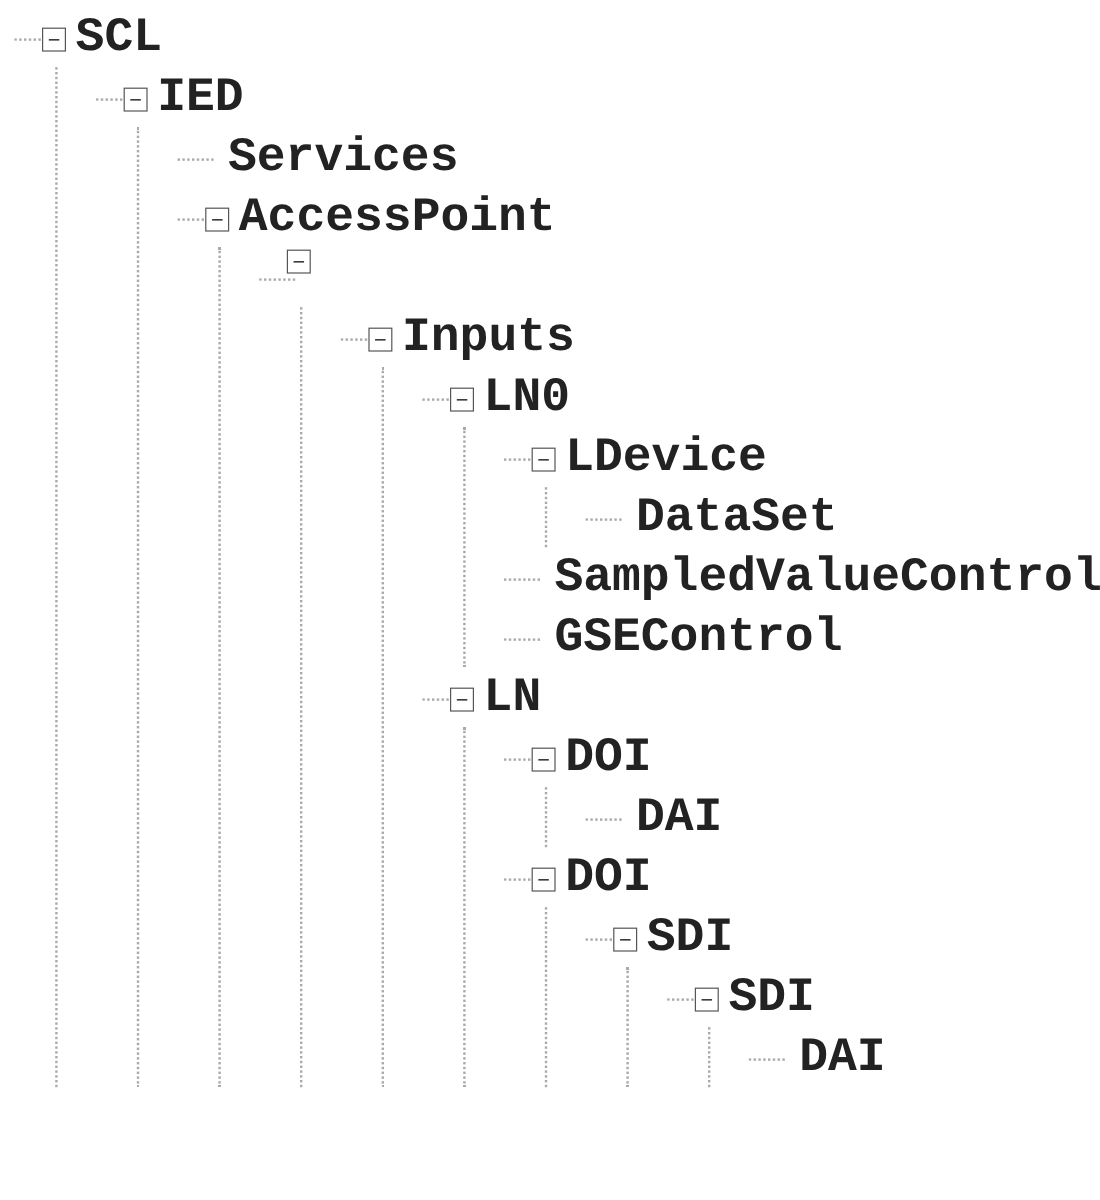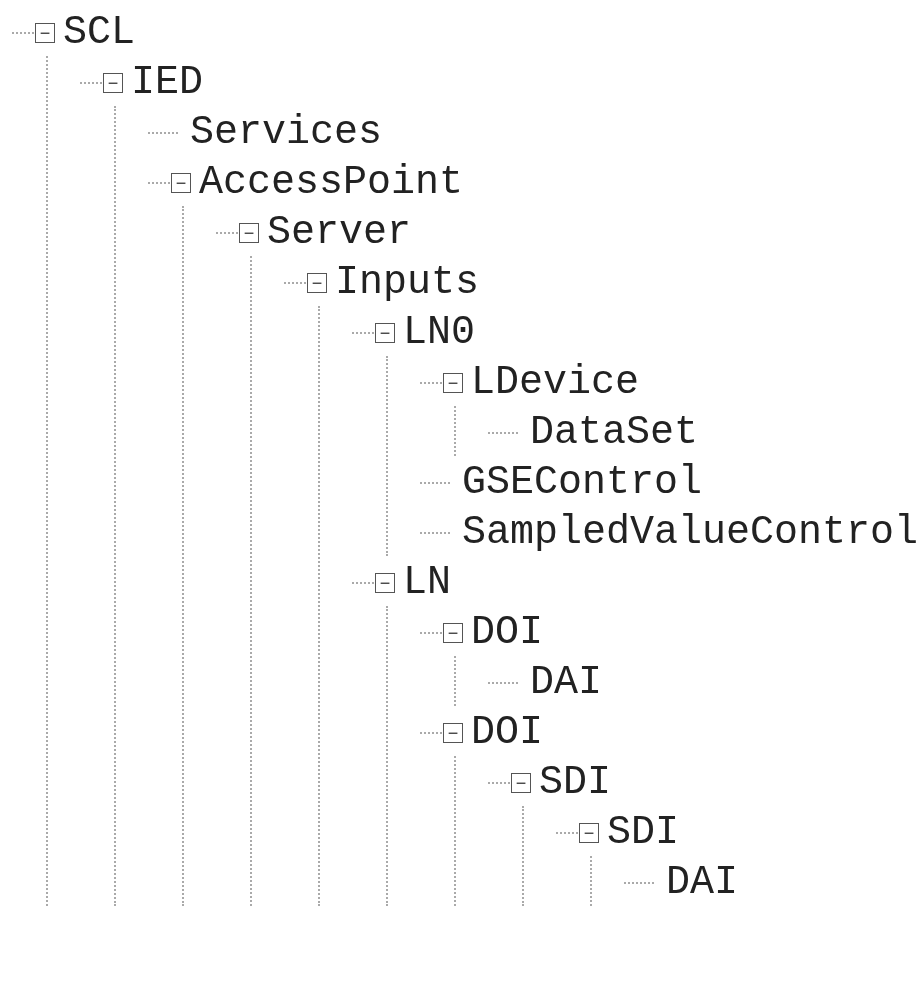--- a/index.html
+++ b/index.html
@@ -81,20 +81,21 @@
     position: relative;
     z-index: 2;
     box-sizing: border-box;
   }
   .spacer {
     display: inline-block;
     width: 8px;
   }
   .label {
     display: inline-block;
+    font-weight: bold;
   }
 </style>
 </head>
 <body>
 
 <div class="tree">
   <ul class="t root" id="mount">
       <li><span class="row">
           <span class="toggle">−</span>
           <span class="label">SCL</span>
@@ -106,46 +107,45 @@
               <li><span class="row">
                   <span class="spacer"></span>
                   <span class="label">Services</span>
                 </span></li>
               <li><span class="row">
                   <span class="toggle">−</span>
                   <span class="label">AccessPoint</span>
                 </span><ul class="t">
                   <li><span class="row">
                       <span class="toggle">−</span>
-                      <span class="label">Server</span>
                     </span><ul class="t">
                       <li><span class="row">
                           <span class="toggle">−</span>
                           <span class="label">Inputs</span>
                         </span><ul class="t">
                           <li><span class="row">
                               <span class="toggle">−</span>
                               <span class="label">LN0</span>
                             </span><ul class="t">
                               <li><span class="row">
                                   <span class="toggle">−</span>
                                   <span class="label">LDevice</span>
                                 </span><ul class="t">
                                   <li><span class="row">
                                       <span class="spacer"></span>
                                       <span class="label">DataSet</span>
                                     </span></li>
                                 </ul></li>
                               <li><span class="row">
                                   <span class="spacer"></span>
-                                  <span class="label">GSEControl</span>
+                                  <span class="label">SampledValueControl</span>
                                 </span></li>
                               <li><span class="row">
                                   <span class="spacer"></span>
-                                  <span class="label">SampledValueControl</span>
+                                  <span class="label">GSEControl</span>
                                 </span></li>
                             </ul></li>
                           <li><span class="row">
                               <span class="toggle">−</span>
                               <span class="label">LN</span>
                             </span><ul class="t">
                               <li><span class="row">
                                   <span class="toggle">−</span>
                                   <span class="label">DOI</span>
                                 </span><ul class="t">

